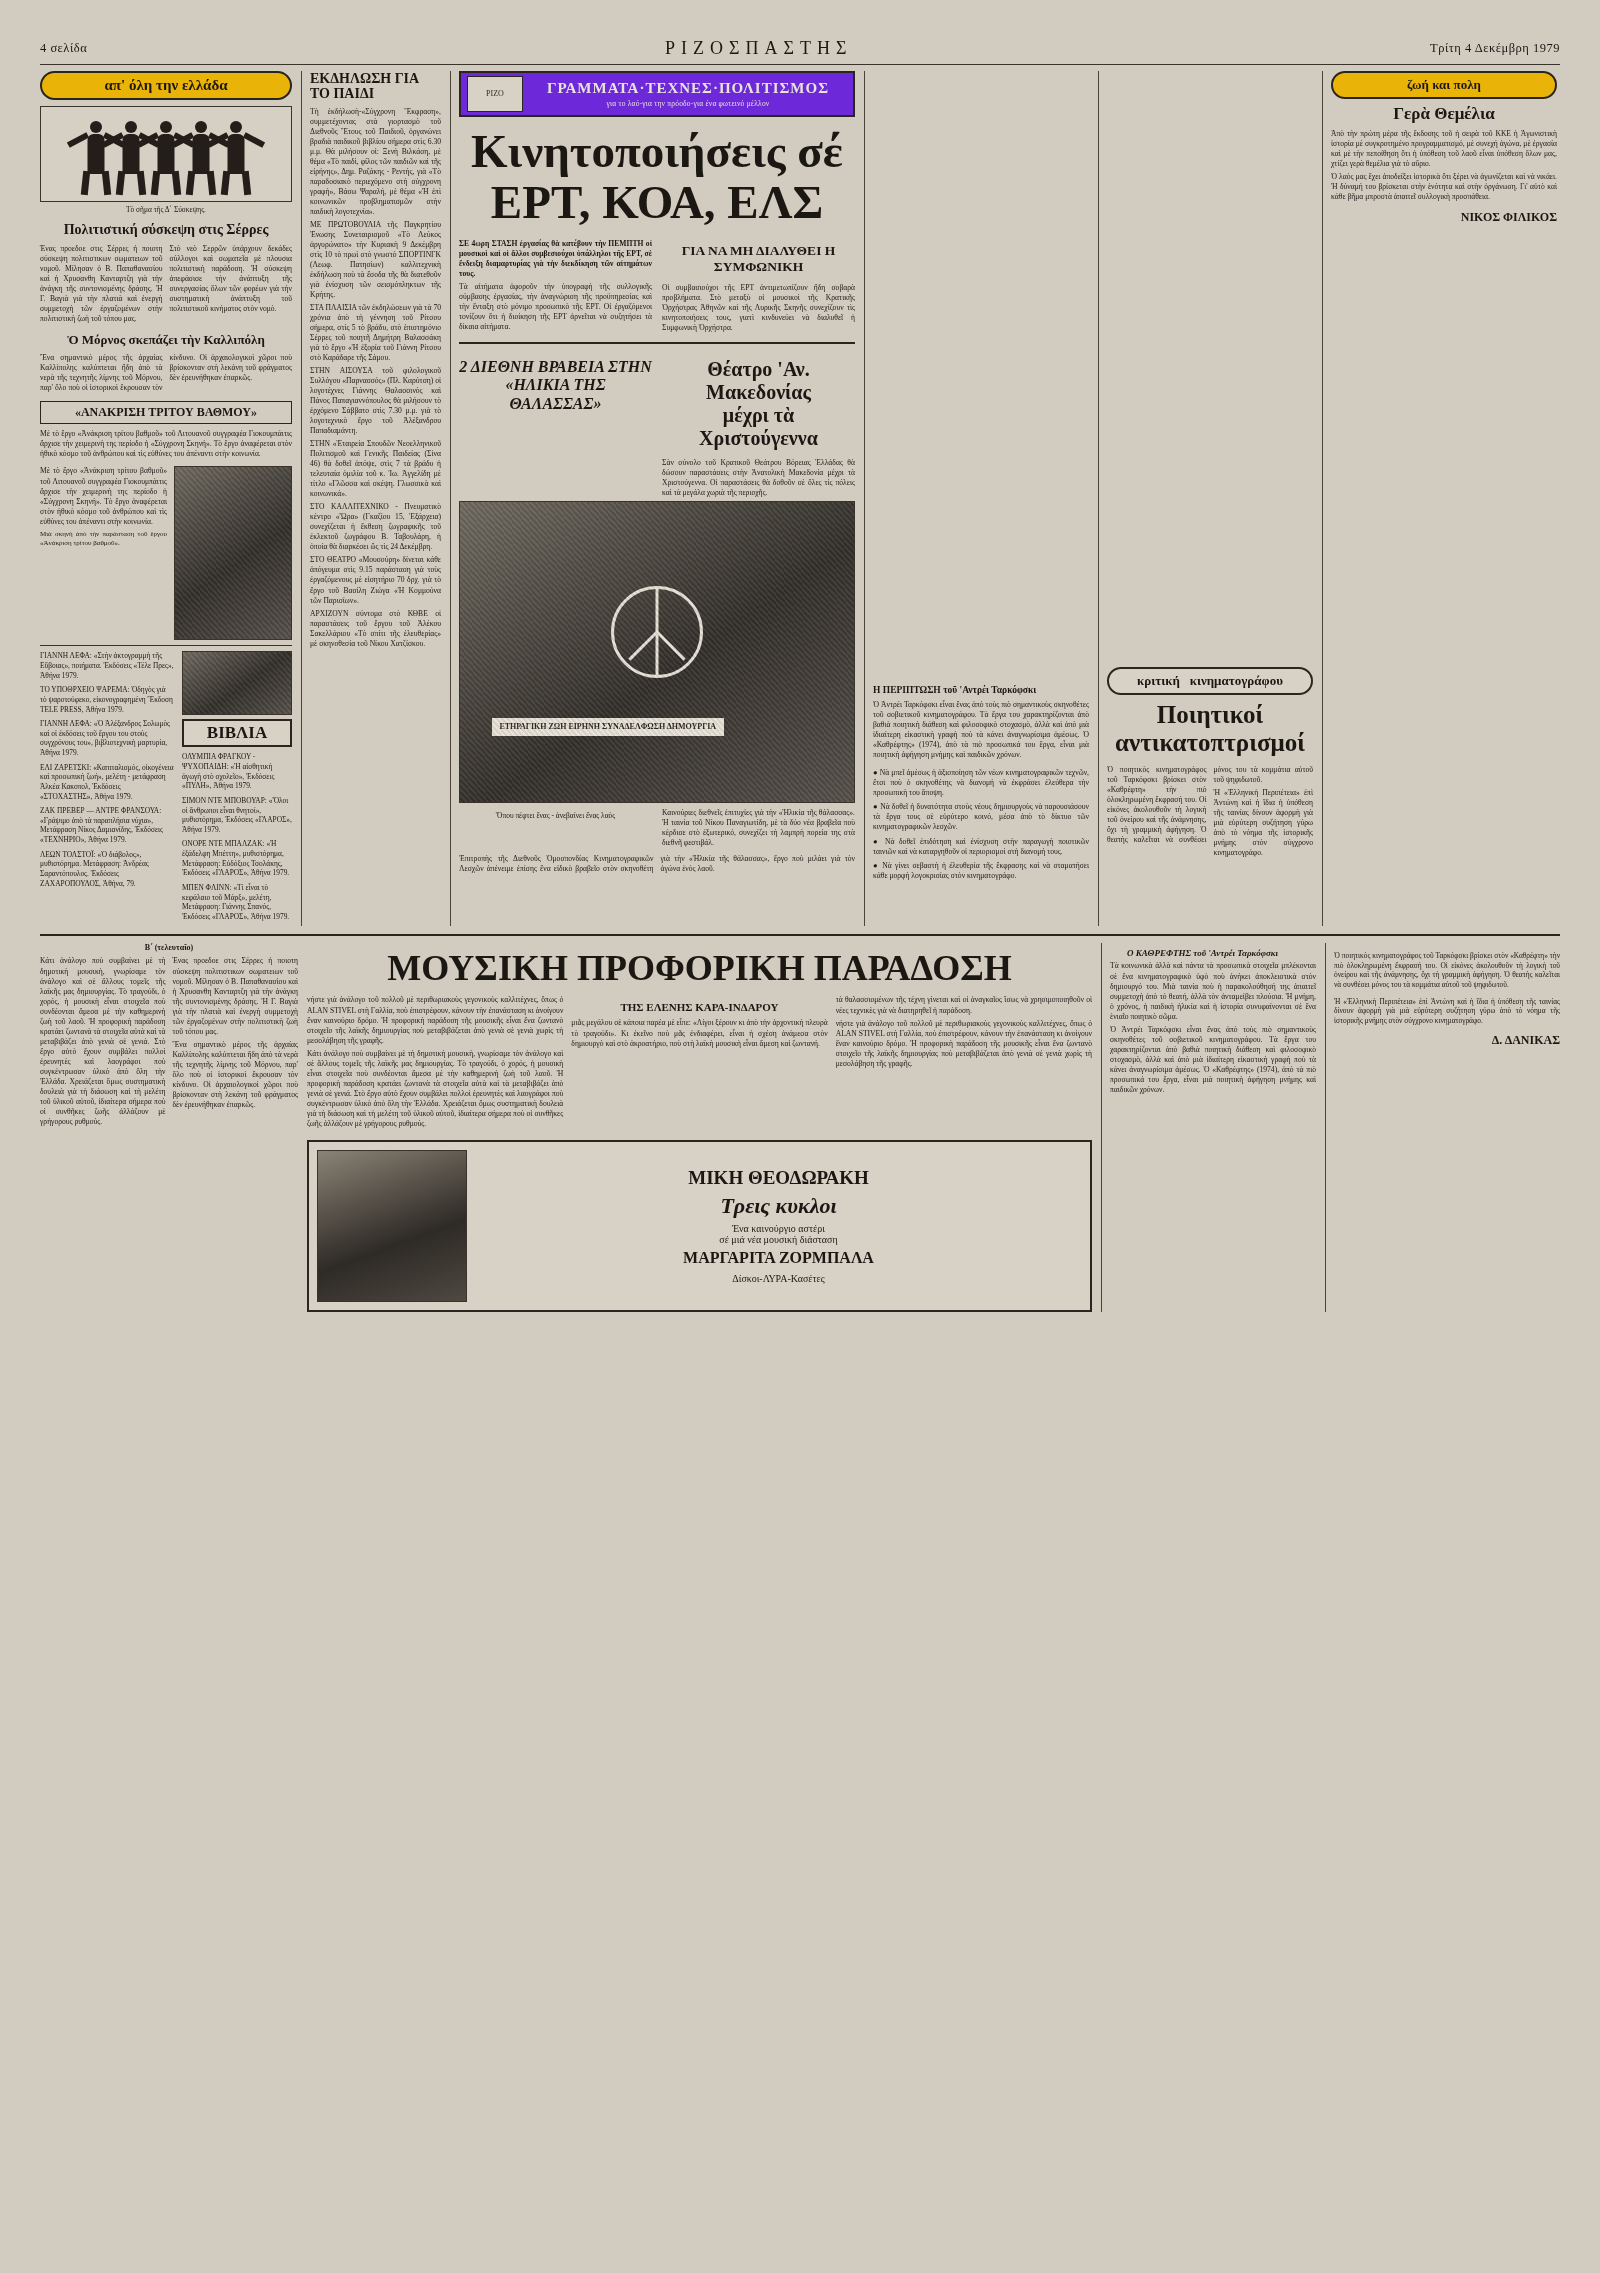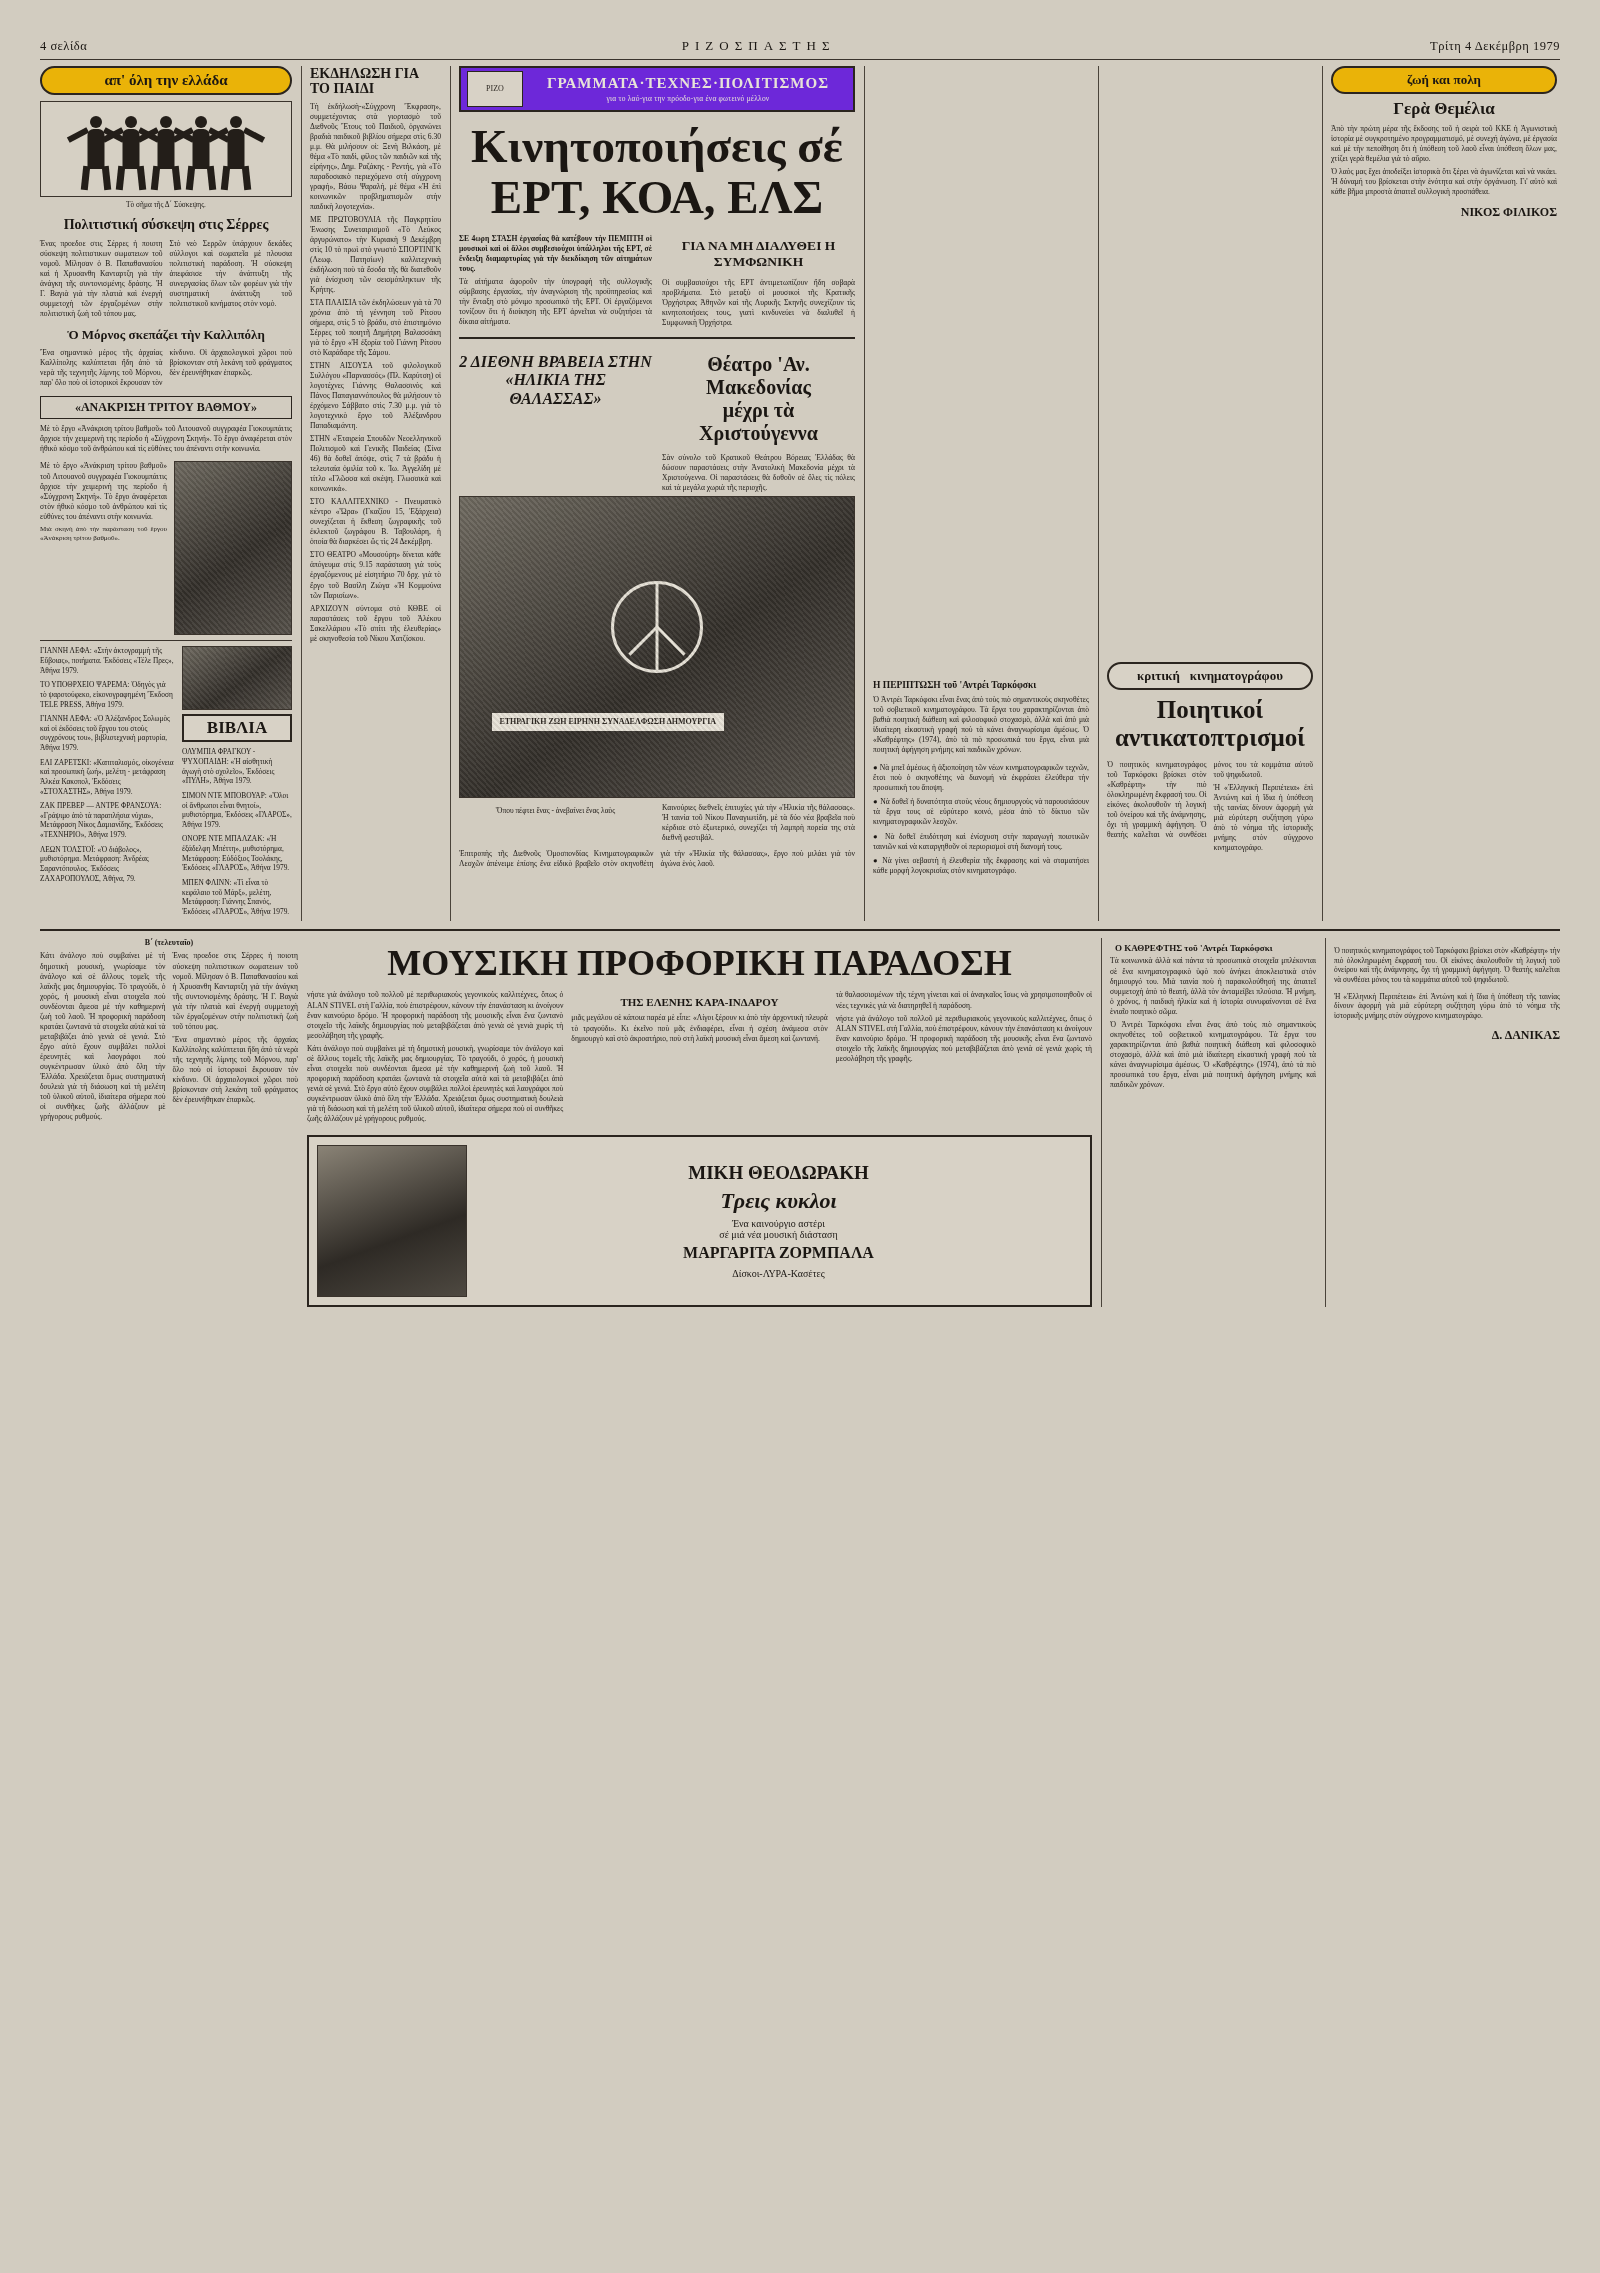--- a/index.html
+++ b/index.html
@@ -19,21 +19,21 @@
   }
   
   .masthead{
     display:flex;align-items:center;justify-content:space-between;
     font-size:13px;letter-spacing:.5px;
     border-bottom:1px solid #3a332c;
     padding-bottom:5px;
     margin-bottom:6px;
   }
   .masthead .mid{
-    flex:1;text-align:center;font-size:13px;letter-spacing:6px;
+    flex:1;text-align:center;font-size:18px;letter-spacing:6px;
   }
   .masthead .left,.masthead .right{font-size:12.5px;}
   
   .cols{
     display:grid;
     grid-template-columns:252px 140px 405px 225px 215px 235px;
     gap:9px;
   }
   .col{position:relative;}
   .vline{border-left:1px solid #4a433a;padding-left:8px;}
@@ -151,21 +151,21 @@
     border:1px solid #3a332c;
   }
   .ad .txt{text-align:center;}
   .ad .t1{font-size:19px;font-weight:bold;}
   .ad .t2{font-size:22px;font-weight:bold;font-style:italic;margin:4px 0;}
   .ad .t3{font-size:10px;}
   .ad .t4{font-size:16px;font-weight:bold;margin-top:4px;}
   .ad .t5{font-size:10px;margin-top:6px;}
   .bullets{font-size:7.6px;line-height:1.33;text-align:justify;}
   .bullets p{margin:0 0 4px 0;}
-  .small-head{font-size:9px;font-weight:bold;margin:5px 5px 3px;}
+  .small-head{font-size:9px;font-weight:bold;margin:5px 17px 3px;font-style:italic;}
   .right-note{font-size:7.4px;line-height:1.3;text-align:justify;}
   .dateline{font-size:12.5px;}
 </style>
 </head>
 <body>
 
 <div class="page">
 
   <div class="masthead">
     <div class="left dateline">4 σελίδα</div>

